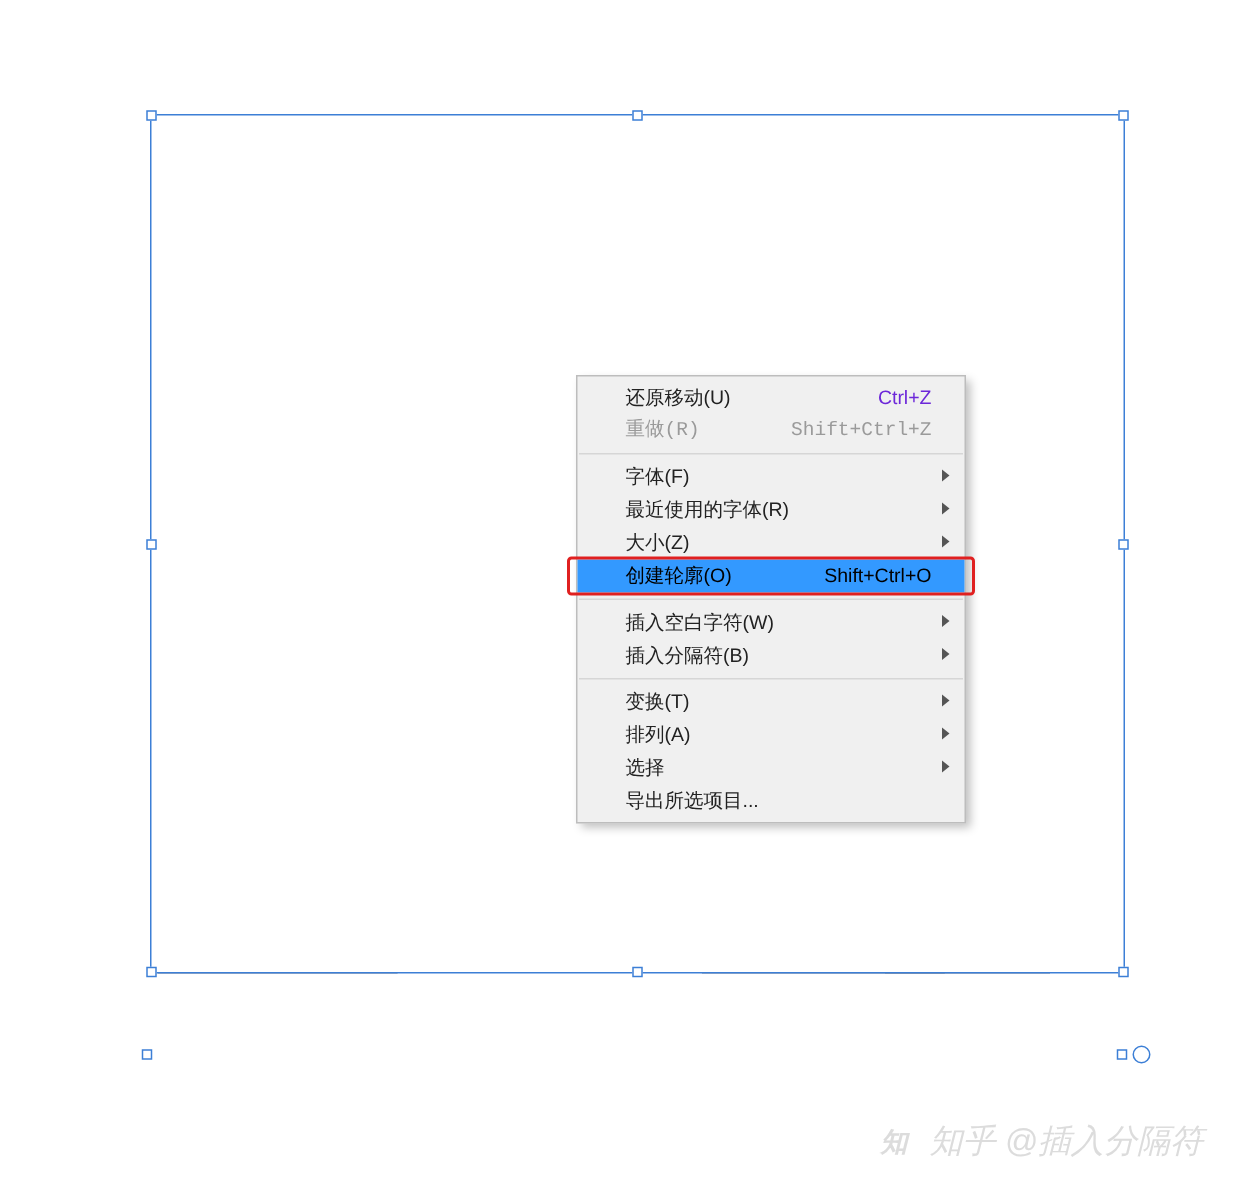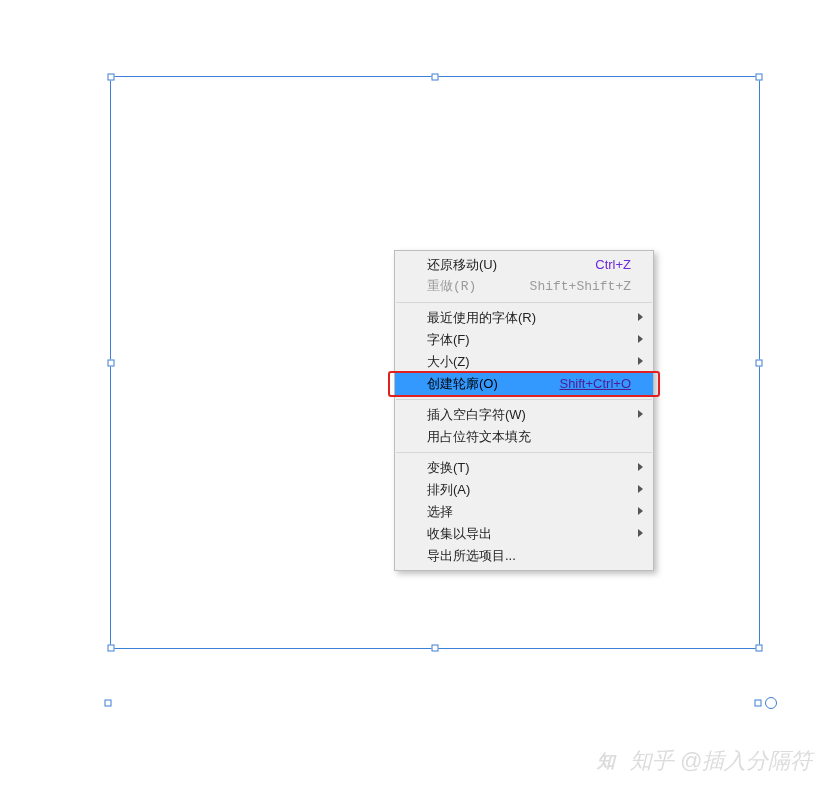--- a/index.html
+++ b/index.html
@@ -1,17 +1,17 @@
 <!DOCTYPE html>
 <html><head>
 <meta charset="utf-8">
 <style>
   * { box-sizing: border-box; margin: 0; padding: 0; }
   html, body { width: 830px; height: 794px; background: #fff; font-family: "Microsoft YaHei", Arial, sans-serif; font-size: 13px; overflow: hidden; }
-  .stage { position: absolute; left: 16px; top: 0; width: 814px; height: 794px; }
+  .stage { position: absolute; left: 6px; top: 0; width: 814px; height: 794px; }
   
   .artboard {
     position: absolute;
     left: 94px; top: 76px;
     width: 650px; height: 573px;
     border: 1px solid #3c7fd6;
     background: #fff;
   }
   .handle {
     position: absolute; width: 7px; height: 7px;
@@ -73,21 +73,21 @@
     width: 0; height: 0;
     border-top: 4px solid transparent;
     border-bottom: 4px solid transparent;
     border-left: 5px solid #555;
   }
   .menu .sep { height: 1px; background: #d6d6d6; margin: 4px 1px; }
   .menu .item.selected {
     background: #3399ff;
     color: #000;
   }
-  .menu .item.selected .shortcut { color: #4c1d95; text-decoration: underline; }
+  .menu .item.selected .shortcut { color: #000000; }
   .red-outline {
     position: absolute;
     border: 2px solid #e02020;
     border-radius: 3px;
     pointer-events: none;
   }
 
   
   .watermark {
     position: absolute;
@@ -128,34 +128,33 @@
   </div>
 
   <div class="textbox">
     <div class="tbhandle tbl"></div>
     <div class="tbhandle tbr"></div>
     <div class="outport"></div>
   </div>
 
   <div class="menu" id="ctx-menu">
       <div class="item"><span>还原移动(U)</span><span class="shortcut">Ctrl+Z</span></div>
-      <div class="item disabled"><span>重做(R)</span><span class="shortcut">Shift+Shift+Z</span></div>
+      <div class="item disabled"><span>重做(R)</span><span class="shortcut">Shift+Ctrl+Z</span></div>
       <div class="sep"></div>
+      <div class="item"><span>字体(F)</span><span class="arrow"></span></div>
       <div class="item"><span>最近使用的字体(R)</span><span class="arrow"></span></div>
-      <div class="item"><span>字体(F)</span><span class="arrow"></span></div>
       <div class="item"><span>大小(Z)</span><span class="arrow"></span></div>
       <div class="item selected"><span>创建轮廓(O)</span><span class="shortcut">Shift+Ctrl+O</span></div>
       <div class="sep"></div>
       <div class="item"><span>插入空白字符(W)</span><span class="arrow"></span></div>
-      <div class="item"><span>用占位符文本填充</span></div>
+      <div class="item"><span>插入分隔符(B)</span><span class="arrow"></span></div>
       <div class="sep"></div>
       <div class="item"><span>变换(T)</span><span class="arrow"></span></div>
       <div class="item"><span>排列(A)</span><span class="arrow"></span></div>
       <div class="item"><span>选择</span><span class="arrow"></span></div>
-      <div class="item"><span>收集以导出</span><span class="arrow"></span></div>
       <div class="item"><span>导出所选项目...</span></div>
     </div>
 
   <div class="red-outline" id="red-outline" style="left: 372px; top: 371px; width: 272px; height: 26px;"></div>
 
   <div class="watermark">
     <svg viewBox="0 0 100 100">
       <text x="10" y="70" font-size="60" font-weight="bold" fill="#d9d9d9">知</text>
     </svg>
     <span>知乎</span>

